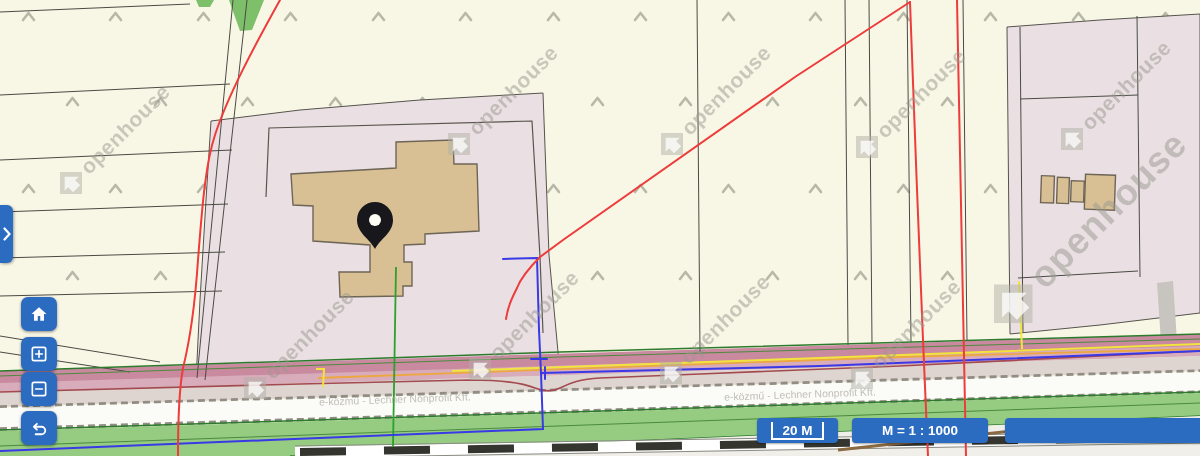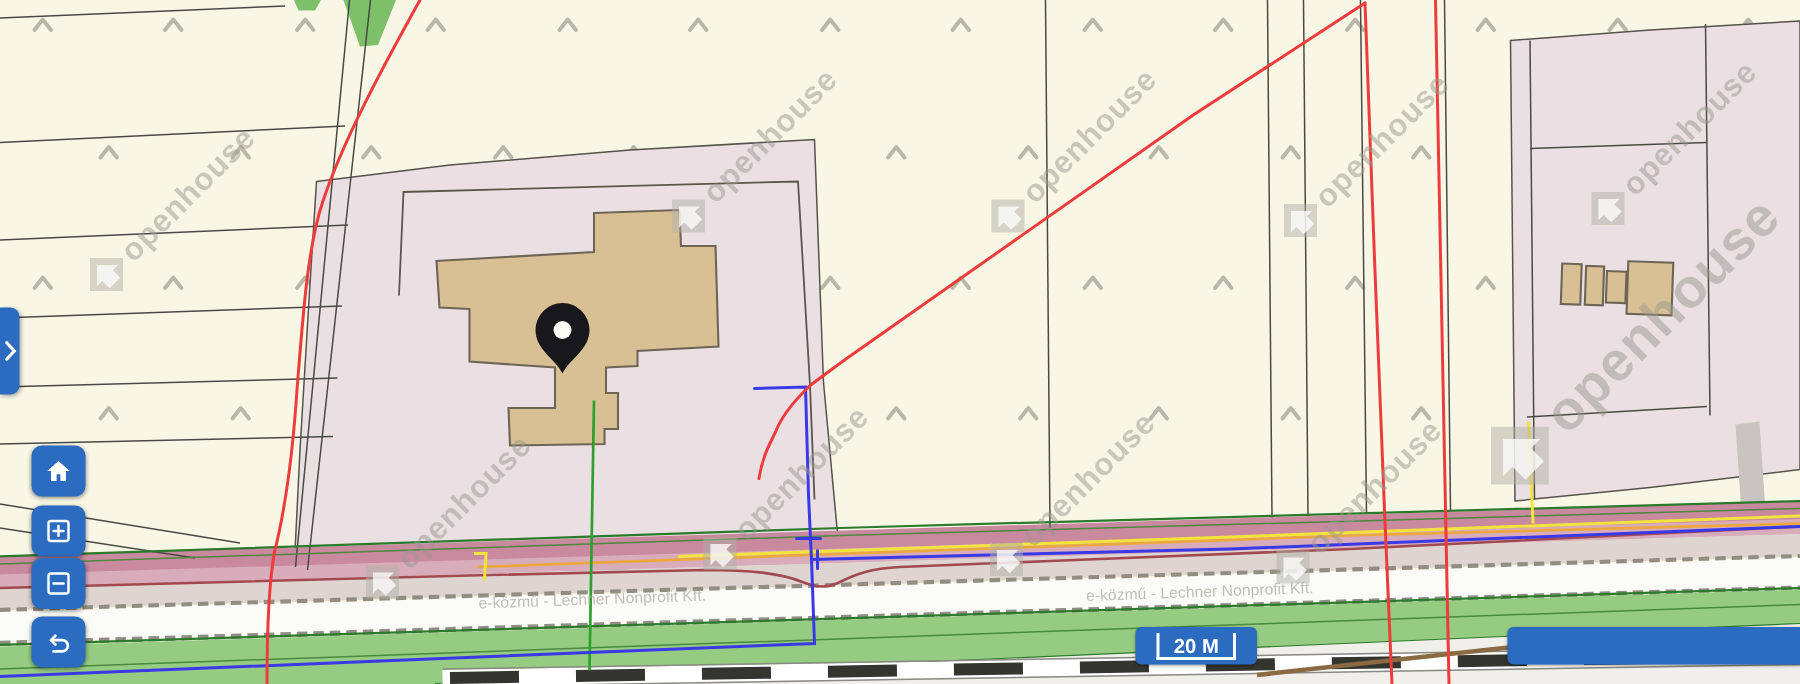--- a/index.html
+++ b/index.html
@@ -269,15 +269,18 @@
     <path d="M9.5,7 L6,10.5 L9.5,14" stroke="#fff" stroke-width="2.2" fill="none" stroke-linecap="round" stroke-linejoin="round"></path>
   </svg>
 </div>
 
 
 <div class="bar ui-blue" style="left:757px;width:81px;">
   <div class="scale-bracket">
     <span>20 M</span>
   </div>
 </div>
+<div class="bar ui-blue" style="left:852px;width:136px;">
+  <span>M = 1 : 1000</span>
+</div>
 <div class="bar ui-blue" style="left:1005px;width:200px;"></div>
 
 </div>
 
 </body></html>

